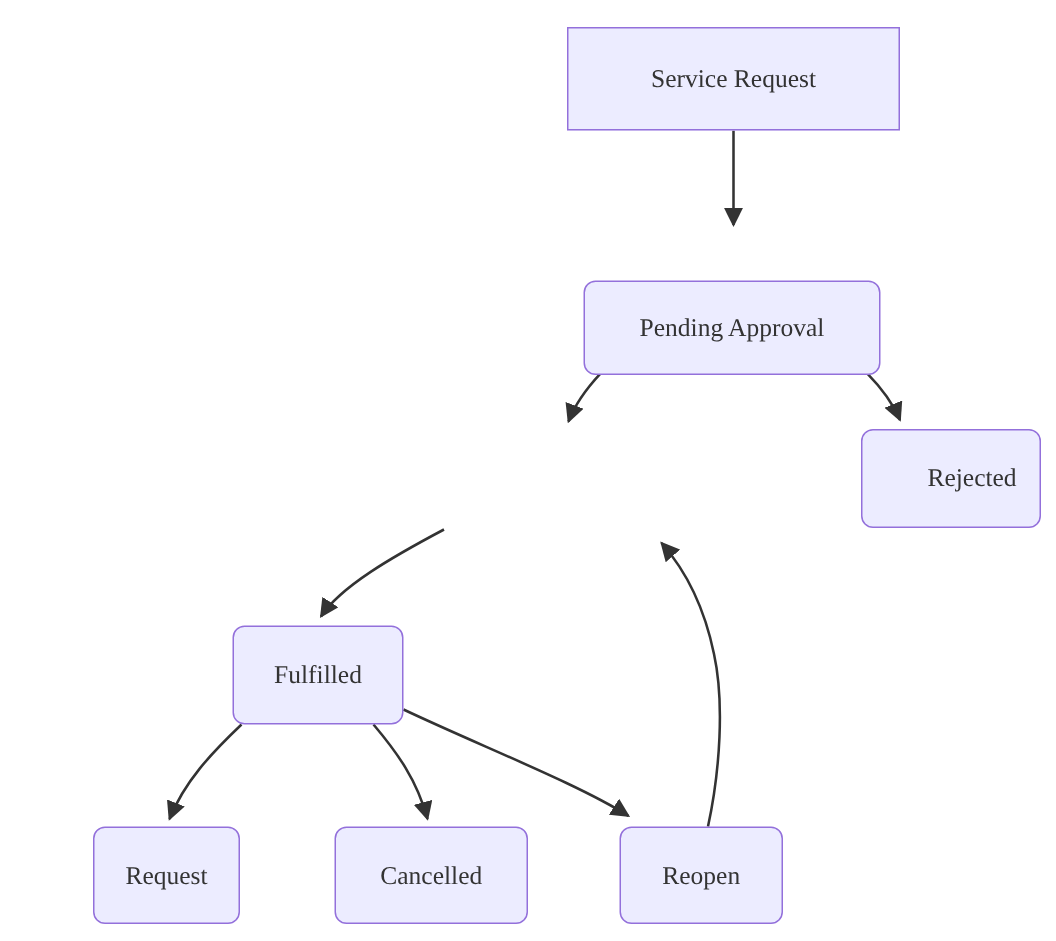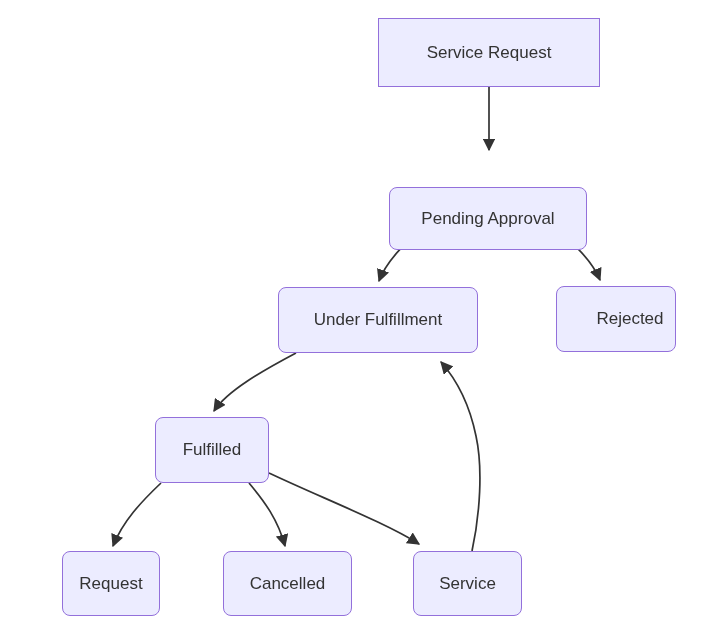--- a/index.html
+++ b/index.html
@@ -7,21 +7,21 @@
     --node-fill:#ECECFF;
     --node-border:#9370DB;
     --text:#333333;
     --edge:#333333;
   }
   html,body{margin:0;padding:0;background:var(--bg);}
   #canvas{
     position:relative;
     width:704px;height:627px;
     background:var(--bg);
-    font-family:Liberation Sans, sans-serif;
+    font-family:Liberation Serif, serif;
     overflow:hidden;
   }
   #edge-layer{
     position:absolute;left:0;top:0;width:704px;height:627px;
   }
   .edge{
     fill:none;
     stroke:var(--edge);
     stroke-width:1.7px;
   }
@@ -58,31 +58,28 @@
       <path d="M269,473 C322,498 386,523 419,544" class="edge" marker-end="url(#arrowhead)"></path>
       <path d="M472,551 C480,514 483,468 476,436 C469,402 456,379 441,362" class="edge" marker-end="url(#arrowhead)"></path>
     </svg>
 
 <div class="node sharp" style="left: 378px; top: 18px; width: 222px; height: 69px;">
       <span>Service Request</span>
     </div>
     <div class="node" style="left: 389px; top: 155px; width: 198px; height: 63px; margin-top: 32px;">
       <span>Pending Approval</span>
     </div>
-    <div class="node" style="left: 278px; top: 287px; width: 200px; height: 66px;">
-      <span>Under Fulfillment</span>
-    </div>
-    <div class="node" style="left: 556px; top: 286px; width: 120px; height: 66px; padding-left: 28px;">
+    <div class="node" style="left: 574px; top: 286px; width: 120px; height: 66px; padding-left: 28px;">
       <span>Rejected</span>
     </div>
     <div class="node" style="left: 155px; top: 417px; width: 114px; height: 66px;">
       <span>Fulfilled</span>
     </div>
     <div class="node" style="left: 62px; top: 551px; width: 98px; height: 65px;">
       <span>Request</span>
     </div>
     <div class="node" style="left: 223px; top: 551px; width: 129px; height: 65px;">
       <span>Cancelled</span>
     </div>
     <div class="node" style="left: 413px; top: 551px; width: 109px; height: 65px;">
-      <span>Service</span>
+      <span>Reopen</span>
     </div>
   </div>
 
 </body></html>

